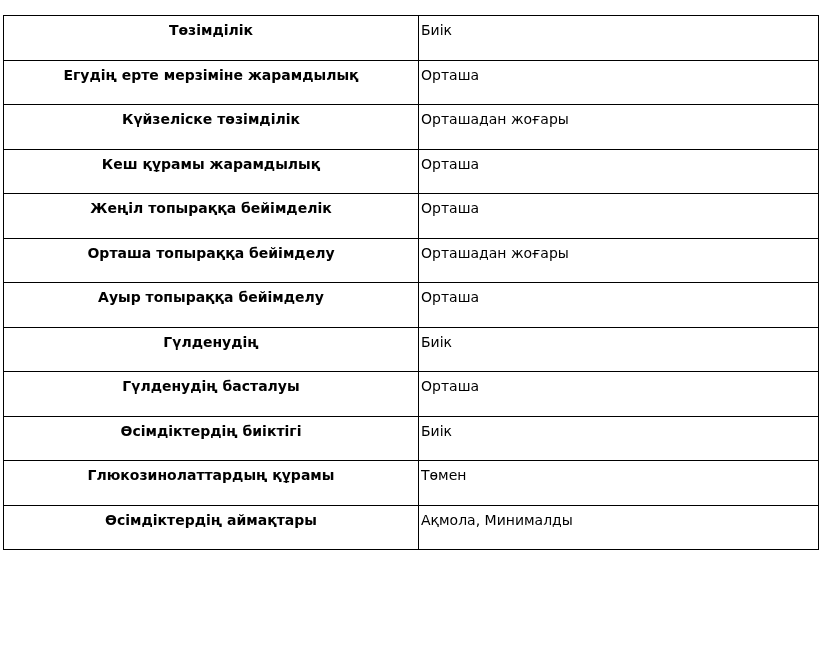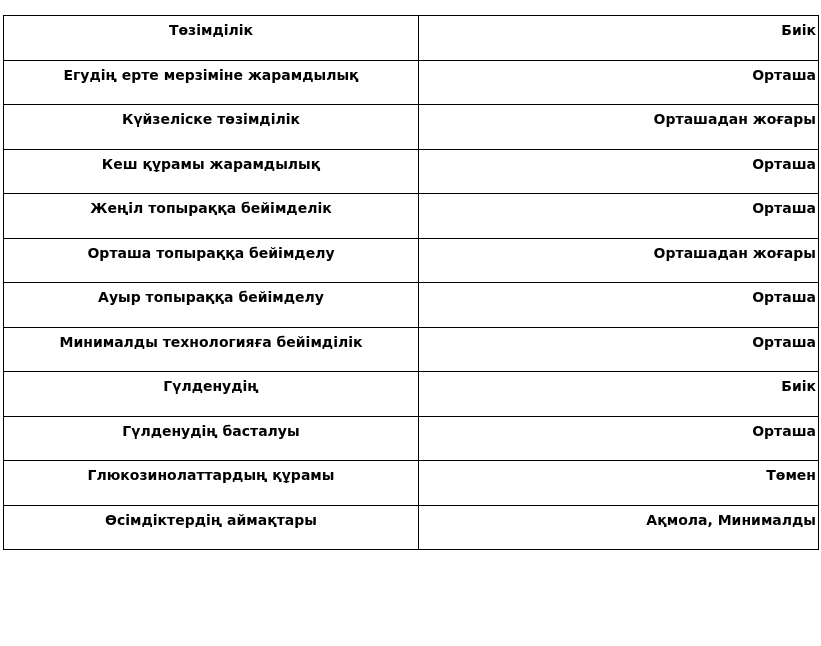--- a/index.html
+++ b/index.html
@@ -16,21 +16,21 @@
     }
     td {
       border: 1px solid #000;
       height: 44.5px;
       box-sizing: border-box;
       vertical-align: top;
       padding: 6px 2px 0 2px;
       line-height: 17px;
     }
     td.k { width: 415px; text-align: center; font-weight: bold; }
-    td.v { text-align: right; font-weight: bold; }
+    td.v { text-align: left; }
   </style>
 </head>
 <body>
 
 <table>
   <tbody>
     <tr>
       <td class="k">Төзімділік</td>
       <td class="v">Биік</td>
     </tr>
@@ -52,30 +52,30 @@
     </tr>
     <tr>
       <td class="k">Орташа топыраққа бейімделу</td>
       <td class="v">Орташадан жоғары</td>
     </tr>
     <tr>
       <td class="k">Ауыр топыраққа бейімделу</td>
       <td class="v">Орташа</td>
     </tr>
     <tr>
-      <td class="k">Минималды технологияға бейімділік</td>
-      <td class="v">Орташа</td>
-    </tr>
-    <tr>
       <td class="k">Гүлденудің</td>
       <td class="v">Биік</td>
     </tr>
     <tr>
       <td class="k">Гүлденудің басталуы</td>
       <td class="v">Орташа</td>
+    </tr>
+    <tr>
+      <td class="k">Өсімдіктердің биіктігі</td>
+      <td class="v">Биік</td>
     </tr>
     <tr>
       <td class="k">Глюкозинолаттардың құрамы</td>
       <td class="v">Төмен</td>
     </tr>
     <tr>
       <td class="k">Өсімдіктердің аймақтары</td>
       <td class="v">Ақмола, Минималды</td>
     </tr>
   </tbody>

